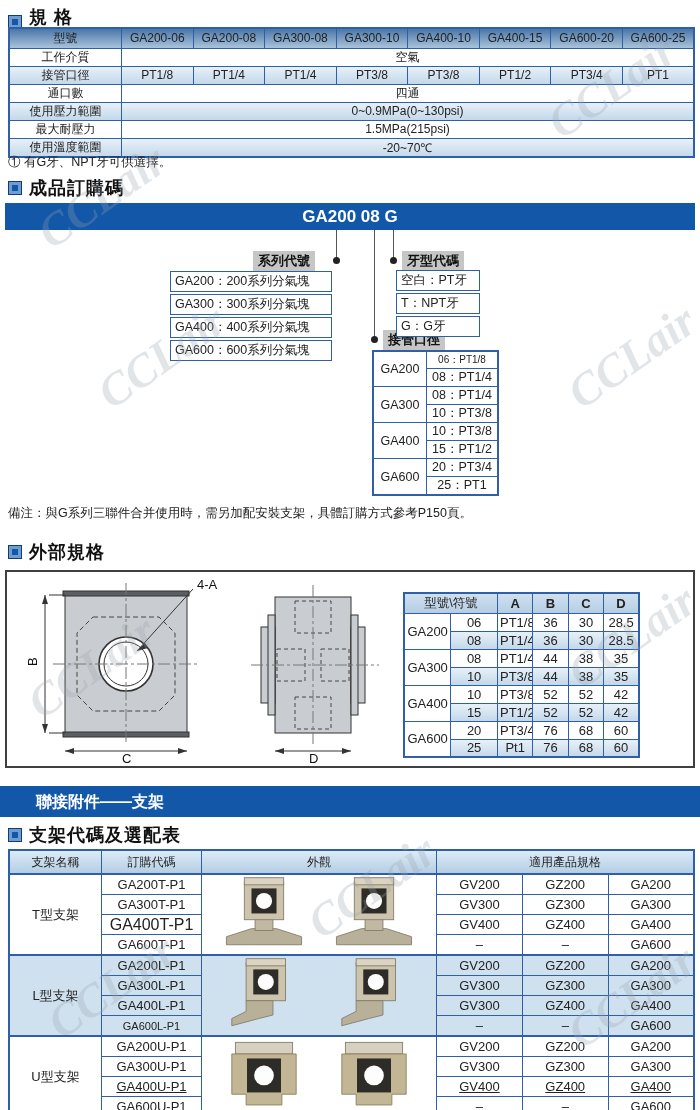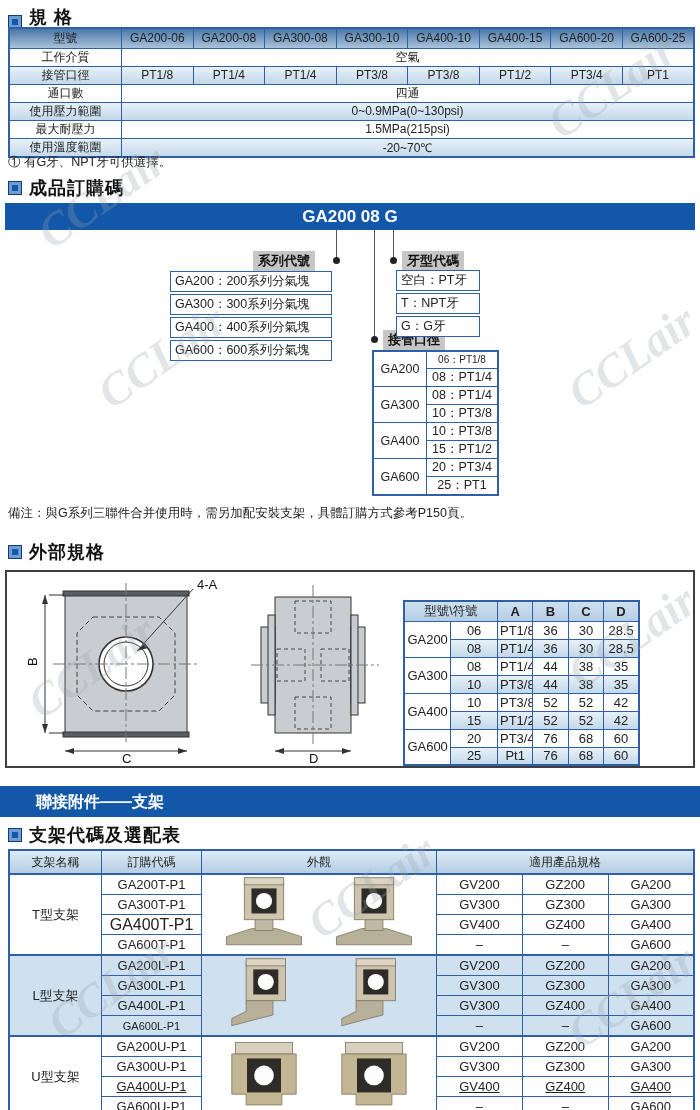--- a/index.html
+++ b/index.html
@@ -233,21 +233,21 @@
         <line x1="16" y1="90" x2="144" y2="90" stroke="#777" stroke-dasharray="12,3,3,3"></line>
         <line x1="78" y1="10" x2="78" y2="170" stroke="#777" stroke-dasharray="12,3,3,3"></line>
 
         <line x1="40" y1="176" x2="116" y2="176" stroke="#333"></line>
         <polygon points="40,176 49,173 49,179" fill="#333" stroke="none"></polygon>
         <polygon points="116,176 107,173 107,179" fill="#333" stroke="none"></polygon>
       </g>
       <text x="74" y="188" font-size="13" fill="#111">D</text>
     </svg>
 
-    <table class="blue-tbl" id="dim-table" style="left:396px;top:28px;width:237px;">
+    <table class="blue-tbl" id="dim-table" style="left:396px;top:20px;width:237px;">
         <tbody>
           <tr style="height: 20px;">
             <th colspan="2" class="hdr-grad lbl-cell" style="color: rgb(34, 34, 34); font-size: 12.5px; width: 88px; background: linear-gradient(rgb(207, 224, 239), rgb(181, 205, 228));">型號\符號</th>
             <th class="lbl-cell" style="background: linear-gradient(rgb(207, 224, 239), rgb(181, 205, 228)); font-size: 13px;">A</th>
             <th class="lbl-cell" style="background: linear-gradient(rgb(207, 224, 239), rgb(181, 205, 228)); font-size: 13px;">B</th>
             <th class="lbl-cell" style="background: linear-gradient(rgb(207, 224, 239), rgb(181, 205, 228)); font-size: 13px;">C</th>
             <th class="lbl-cell" style="background: linear-gradient(rgb(207, 224, 239), rgb(181, 205, 228)); font-size: 13px;">D</th>
           </tr>
           <tr style="height: 18px;">
             <td rowspan="2" style="background: rgb(255, 255, 255); font-size: 13px; width: 55px;">GA200</td>

